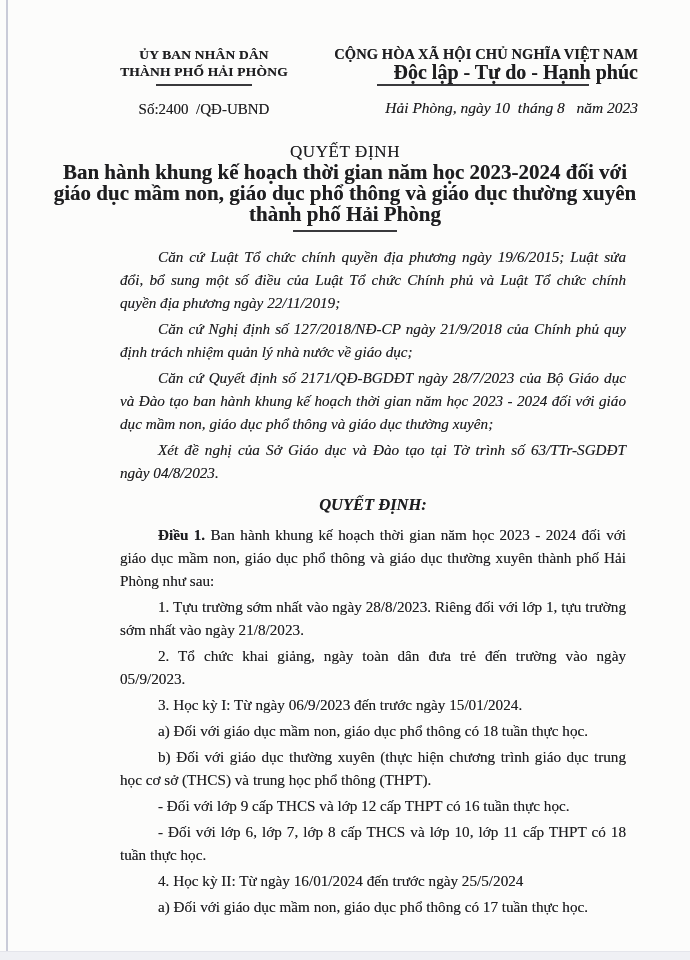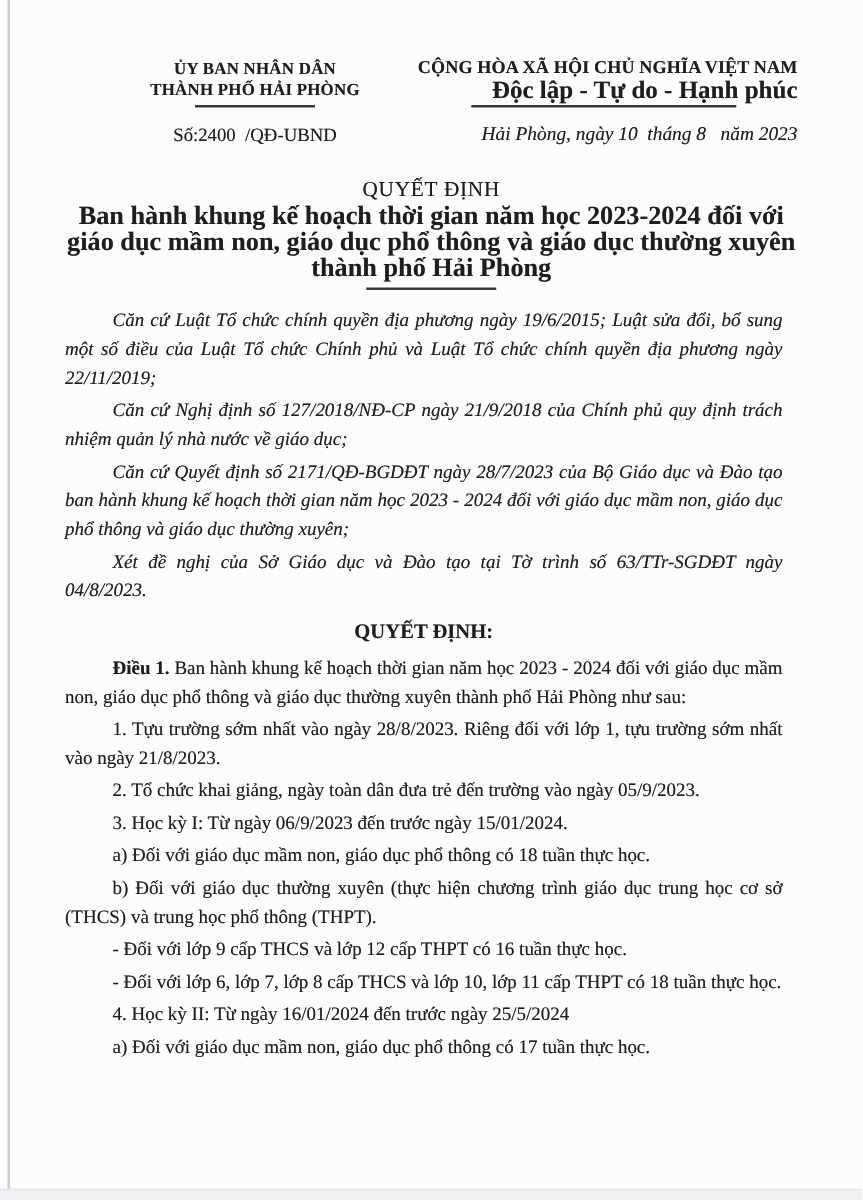--- a/index.html
+++ b/index.html
@@ -46,31 +46,31 @@
   .motto-line2 { font-weight: bold; font-size: 20px; line-height: 19px; }
   .rule-motto { width: 212px; height: 2px; background: var(--rule); margin: 2px auto 0; }
   .place-date { margin-top: 13px; font-style: italic; font-size: 15.5px; white-space: pre; }
   
   .title-block { text-align: center; margin-top: 23px; }
   .doc-type { font-weight: normal; font-size: 17px; letter-spacing: 0.6px; line-height: 21px; }
   .subtitle-line { font-weight: bold; font-size: 21px; line-height: 21px; }
   .rule-title { width: 104px; height: 2px; background: var(--rule); margin: 5px auto 0; }
   .authority { text-align: center; font-weight: bold; font-size: 16px; letter-spacing: 0.2px; margin-top: 19px; }
   
-  .body-text { padding: 13px 64px 0 52px; font-size: 15.2px; }
+  .body-text { padding: 13px 64px 0 120px; font-size: 15.2px; }
   .para {
     margin: 0 0 3px;
     text-align: justify;
     text-indent: 38px;
     line-height: 23px;
   }
   .preamble-para { font-style: italic; }
   .decision-heading {
     text-align: center; font-weight: bold; font-size: 16.5px;
-    margin: 9px 0 7px; line-height: 23px;
+    margin: 9px 0 7px; line-height: 23px; font-style: italic;
   }
   .article-label { font-weight: bold; }
 </style>
 </head>
 <body>
 
 <div class="page">
   <div class="edge-line"></div>
 
   <div class="header">

